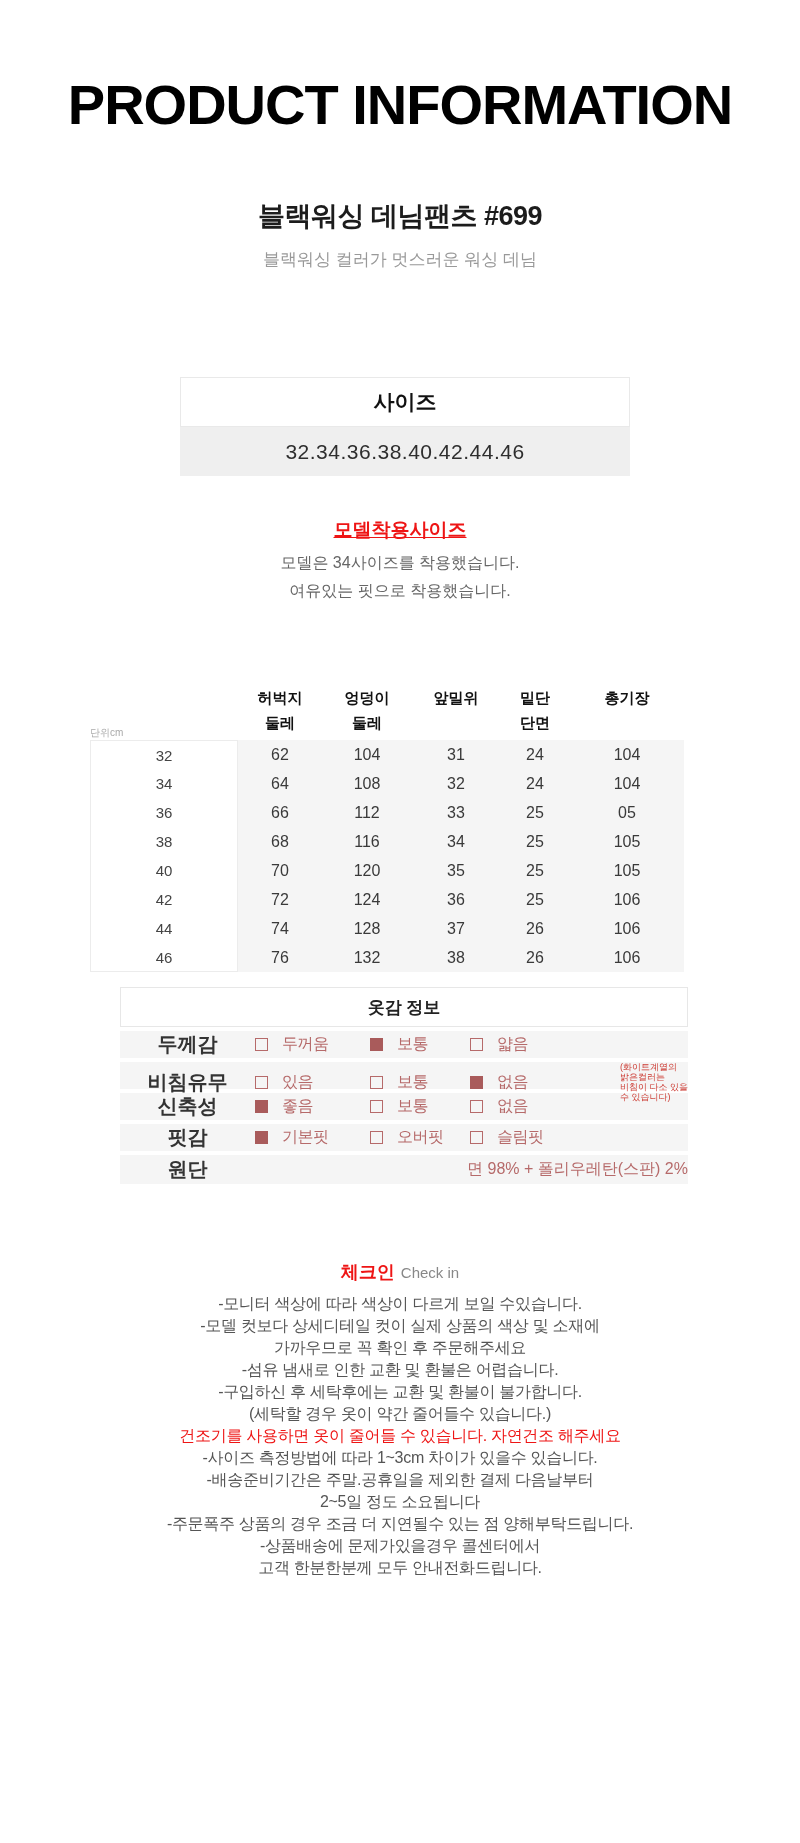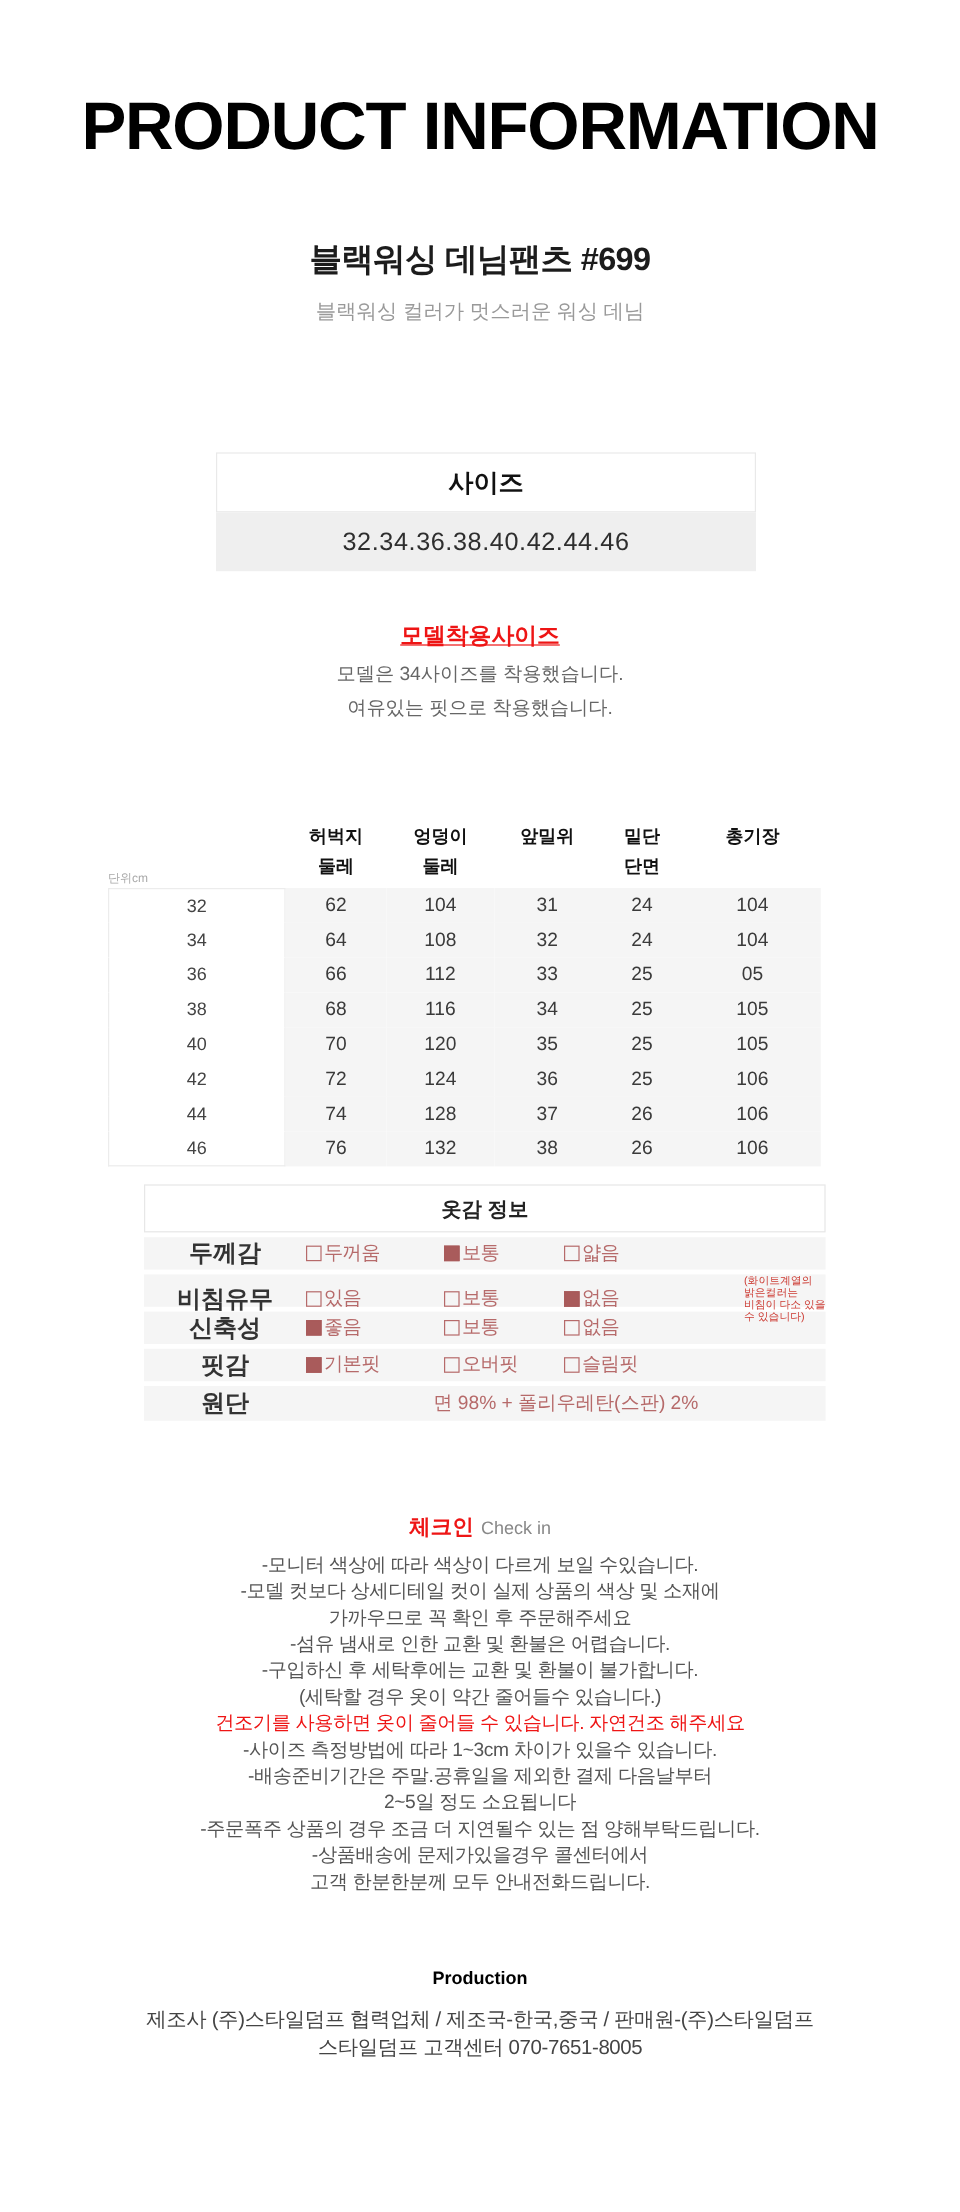--- a/index.html
+++ b/index.html
@@ -40,26 +40,26 @@
   .st-cell{background:#f5f5f5;display:flex;align-items:center;justify-content:center;
     font-size:16px;color:#3a3a3a;}
 
   .fabric{position:absolute;top:987px;left:120px;width:568px;}
   .f-head{height:38px;border:1px solid #e7e7e7;background:#fff;display:flex;
     align-items:center;justify-content:center;font-size:17px;font-weight:bold;color:#222;}
   .f-row{display:grid;grid-template-columns:135px 115px 100px 100px 1fr;height:27px;
     background:#f5f5f5;margin-top:4px;align-items:center;}
   .f-row.material{grid-template-columns:135px 1fr;height:29px;}
   .f-label{text-align:center;font-weight:bold;font-size:20px;color:#333;}
-  .f-opt{display:flex;align-items:center;gap:2px;}
+  .f-opt{display:flex;align-items:center;gap:14px;}
   .cb{width:13px;height:13px;border:1px solid #b66a6a;box-sizing:border-box;flex:none;}
   .cb.checked{background:#a95b5b;border-color:#a95b5b;}
   .f-txt{font-size:16px;color:#b66a6a;letter-spacing:-0.5px;}
   .f-note{font-size:9px;line-height:10px;color:#cc3b33;padding-left:2px;margin-left:48px;}
-  .f-value{font-size:16px;color:#b66a6a;text-align:center;}
+  .f-value{font-size:16px;color:#b66a6a;text-align:right;}
 
   .checkin{position:absolute;top:1260px;left:0;width:800px;text-align:center;}
   .ck-title{margin-bottom:10px;}
   .ck-ko{color:#ee1515;font-weight:bold;font-size:18px;}
   .ck-en{color:#888;font-size:15px;margin-left:6px;}
   .ck-line{height:22px;font-size:16px;color:#555;letter-spacing:-0.3px;}
   .ck-line.red{color:#ee1515;font-weight:normal;}
 
   .production{position:absolute;top:1640px;left:0;width:800px;text-align:center;}
   .prod-title{font-size:15px;font-weight:bold;color:#000;margin-bottom:14px;}
@@ -261,19 +261,14 @@
     <div class="ck-line">(세탁할 경우 옷이 약간 줄어들수 있습니다.)</div>
     <div class="ck-line red">건조기를 사용하면 옷이 줄어들 수 있습니다. 자연건조 해주세요</div>
     <div class="ck-line">-사이즈 측정방법에 따라 1~3cm 차이가 있을수 있습니다.</div>
     <div class="ck-line">-배송준비기간은 주말.공휴일을 제외한 결제 다음날부터</div>
     <div class="ck-line">2~5일 정도 소요됩니다</div>
     <div class="ck-line">-주문폭주 상품의 경우 조금 더 지연될수 있는 점 양해부탁드립니다.</div>
     <div class="ck-line">-상품배송에 문제가있을경우 콜센터에서</div>
     <div class="ck-line">고객 한분한분께 모두 안내전화드립니다.</div>
   </div>
 
-  <div class="production">
-    <div class="prod-title">Production</div>
-    <div class="prod-line">제조사 (주)스타일덤프 협력업체 / 제조국-한국,중국 / 판매원-(주)스타일덤프</div>
-    <div class="prod-line">스타일덤프 고객센터 070-7651-8005</div>
-  </div>
 
 </div>
 
 </body></html>

